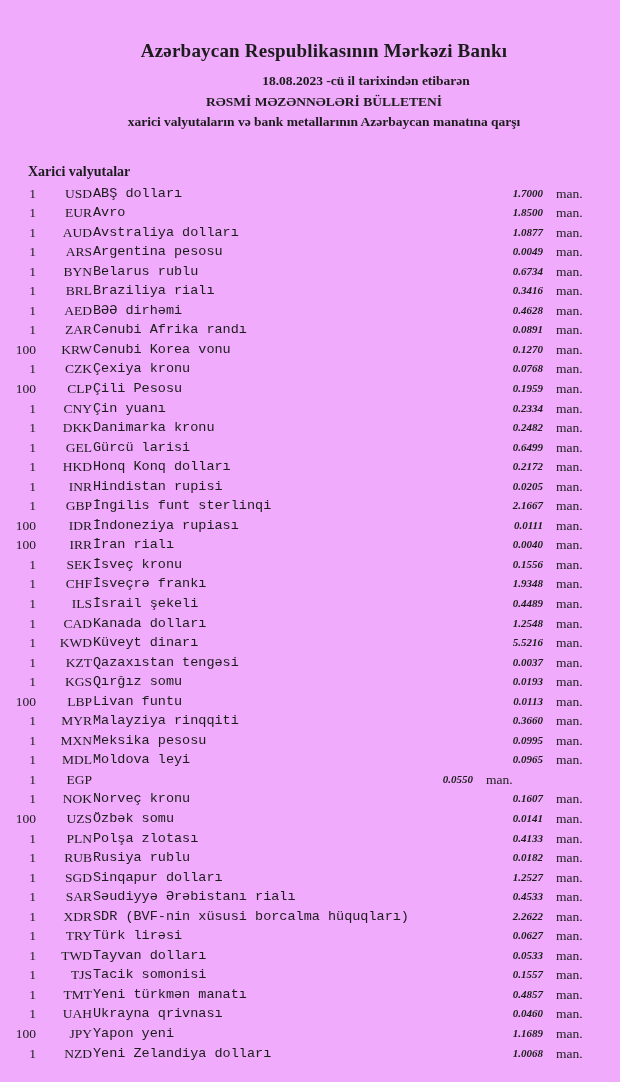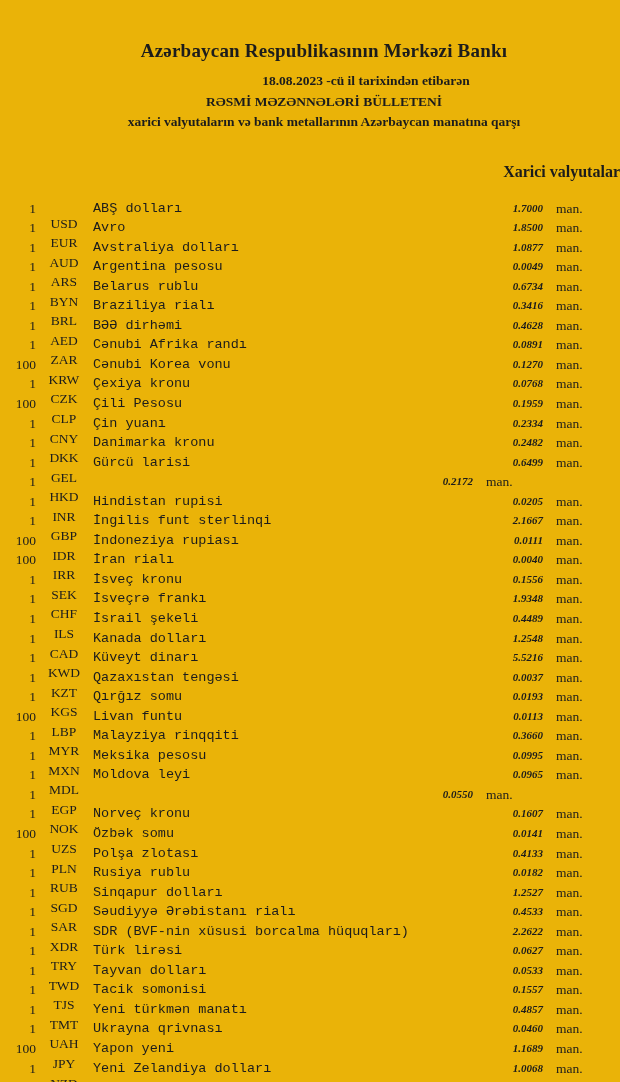--- a/index.html
+++ b/index.html
@@ -1,20 +1,20 @@
 <!DOCTYPE html>
 <html><head>
 <meta charset="utf-8">
 <style>
   html, body { margin: 0; padding: 0; background: #fff; }
   .page {
     position: relative;
     width: 620px;
     height: 1082px;
-    background: #eab308;
+    background: #f0abfc;
     color: #1c1c1c;
     font-family: "Liberation Serif", "DejaVu Serif", serif;
     overflow: hidden;
     box-sizing: border-box;
   }
   .header {
     padding-top: 40px;
     padding-left: 28px;
     text-align: center;
     font-weight: bold;
@@ -29,41 +29,41 @@
     line-height: 20.5px;
   }
   .date-line {
     position: relative;
     left: 42px;
     margin-top: 9px;
   }
   .section-title {
     margin-top: 29px;
     padding-left: 28px;
-    text-align: right;
+    text-align: left;
     font-weight: bold;
-    font-size: 16px;
+    font-size: 14px;
     line-height: 20px;
   }
   .rates-table {
     margin-top: 2px;
     padding-left: 8px;
     padding-right: 25px;
   }
   .rate-row {
     display: grid;
     grid-template-columns: 28px 56px 1fr 70px 52px;
     height: 19.55px;
     align-items: center;
     font-size: 13.5px;
     line-height: 19.55px;
     white-space: nowrap;
   }
   .cell-qty   { text-align: right; }
-  .cell-code  { text-align: center; margin-top: 30px; }
+  .cell-code  { text-align: right; }
   .cell-name  { padding-left: 1px; overflow: hidden; font-family: Liberation Mono, monospace; }
   .cell-value { text-align: right; font-weight: bold; font-style: italic; font-size: 11px; }
   .cell-unit  { padding-left: 13px; }
 </style>
 </head>
 <body>
 
 <div class="page">
 
   <div class="header">
@@ -184,20 +184,21 @@
     <span class="cell-qty">1</span>
     <span class="cell-code">GEL</span>
     <span class="cell-name">Gürcü larisi</span>
     <span class="cell-value">0.6499</span>
     <span class="cell-unit">man.</span>
   </div>
 
   <div class="rate-row">
     <span class="cell-qty">1</span>
     <span class="cell-code">HKD</span>
+    <span class="cell-name">Honq Konq dolları</span>
     <span class="cell-value">0.2172</span>
     <span class="cell-unit">man.</span>
   </div>
 
   <div class="rate-row">
     <span class="cell-qty">1</span>
     <span class="cell-code">INR</span>
     <span class="cell-name">Hindistan rupisi</span>
     <span class="cell-value">0.0205</span>
     <span class="cell-unit">man.</span>

